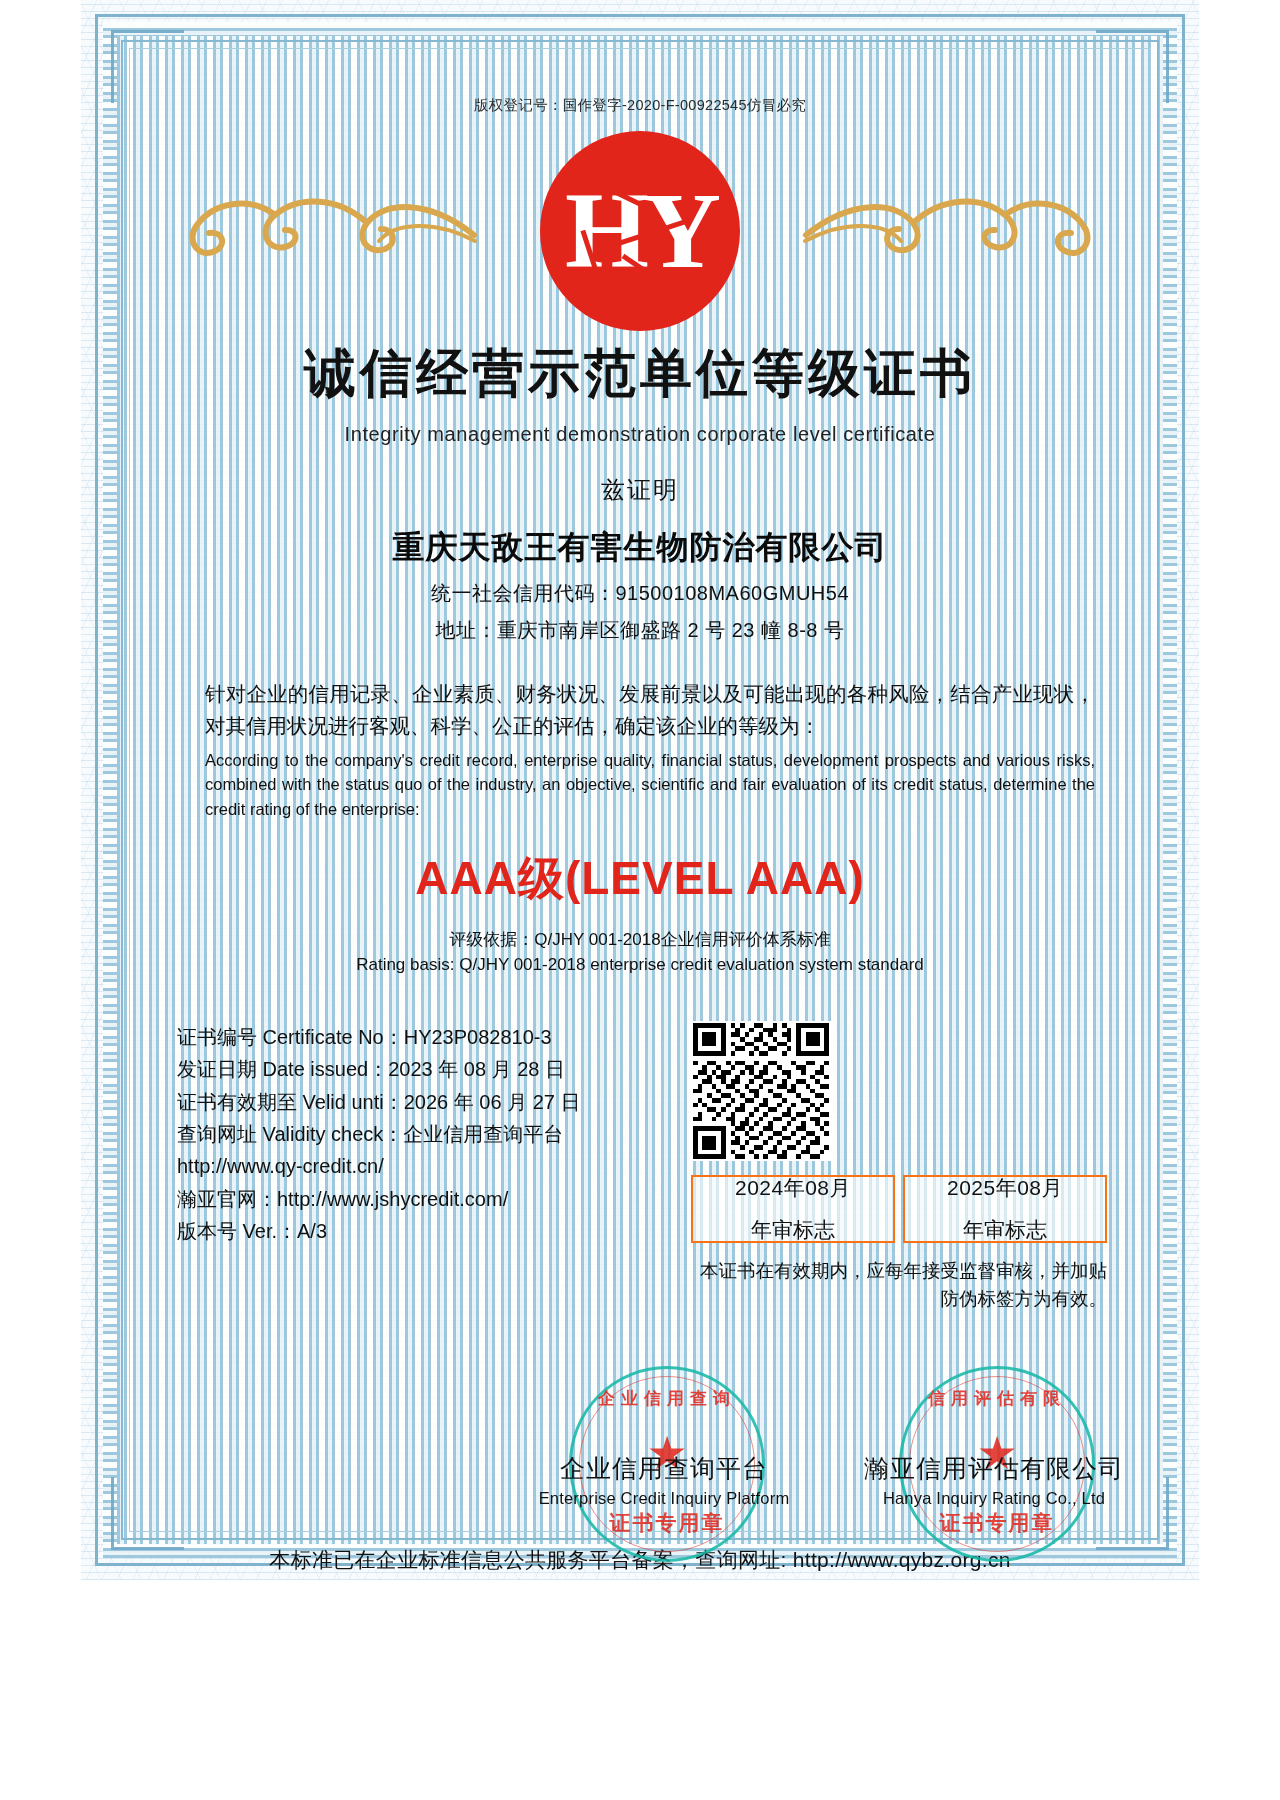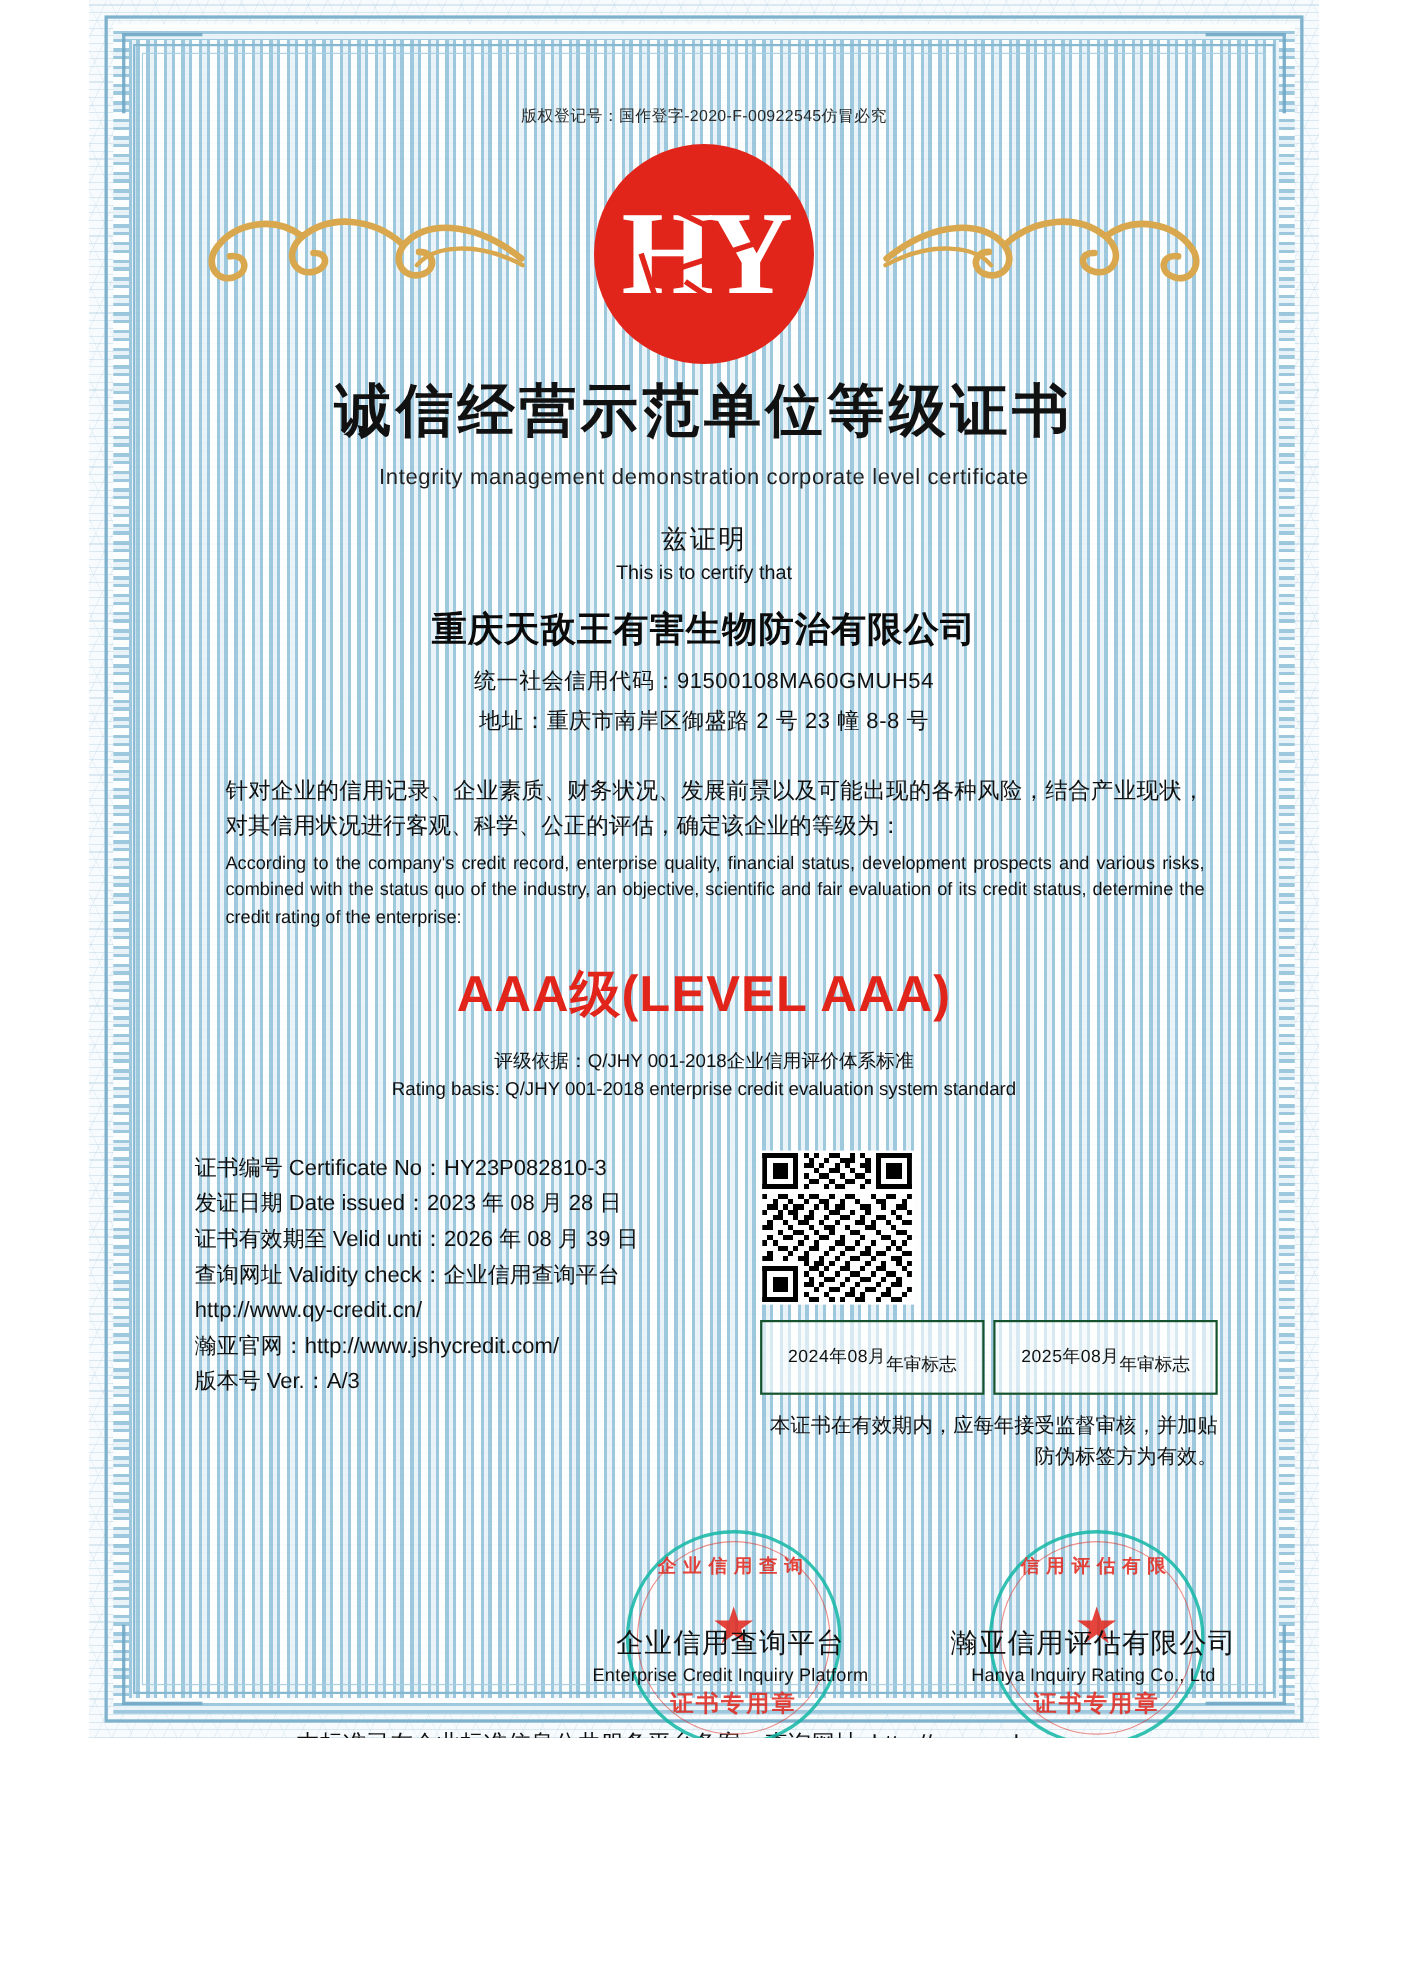--- a/index.html
+++ b/index.html
@@ -281,27 +281,27 @@
     color: #111;
     line-height: 1.5;
   }
   .stamp-boxes {
     display: flex;
     gap: 8px;
     margin-top: 14px;
   }
   .stamp-box {
     flex: 1;
-    border: 2px solid #14532d;
+    border: 2px solid #f97316;
     height: 64px;
     display: flex;
-    flex-direction: row;
+    flex-direction: column;
     align-items: center;
     justify-content: center;
-    font-size: 16px;
+    font-size: 21px;
     color: #111;
     background: rgba(255,255,255,0.6);
   }
   .stamp-box .yr { letter-spacing: .5px; }
   .stamp-box .tag { margin-top: 14px; }
   .audit-note {
     margin-top: 14px;
     font-size: 18.5px;
     color: #111;
     line-height: 1.5;
@@ -428,40 +428,39 @@
           <span class="crack c3"></span>
           <span class="crack c4"></span>
         </div>
       </div>
     </div>
 
     <div class="title-cn">诚信经营示范单位等级证书</div>
     <div class="title-en">Integrity management demonstration corporate level certificate</div>
 
     <div class="certify-cn">兹证明</div>
-    <div class="certify-en">This is to certify that</div>
 
     <div class="company">重庆天敌王有害生物防治有限公司</div>
     <div class="company-line">统一社会信用代码：91500108MA60GMUH54</div>
     <div class="company-line">地址：重庆市南岸区御盛路 2 号 23 幢 8-8 号</div>
 
     <div class="para">
       <div class="cn">针对企业的信用记录、企业素质、财务状况、发展前景以及可能出现的各种风险，结合产业现状，对其信用状况进行客观、科学、公正的评估，确定该企业的等级为：</div>
       <div class="en">According to the company's credit record, enterprise quality, financial status, development prospects and various risks, combined with the status quo of the industry, an objective, scientific and fair evaluation of its credit status, determine the credit rating of the enterprise:</div>
     </div>
 
     <div class="level">AAA级(LEVEL AAA)</div>
     <div class="basis-cn">评级依据：Q/JHY 001-2018企业信用评价体系标准</div>
     <div class="basis-en">Rating basis: Q/JHY 001-2018 enterprise credit evaluation system standard</div>
 
     <div class="details-row">
       <div class="details-left">
         <div class="row">证书编号 Certificate No：HY23P082810-3</div>
         <div class="row">发证日期 Date issued：2023 年 08 月 28 日</div>
-        <div class="row">证书有效期至 Velid unti：2026 年 08 月 39 日</div>
+        <div class="row">证书有效期至 Velid unti：2026 年 06 月 27 日</div>
         <div class="row">查询网址 Validity check：企业信用查询平台</div>
         <div class="row">http://www.qy-credit.cn/</div>
         <div class="row">瀚亚官网：http://www.jshycredit.com/</div>
         <div class="row">版本号 Ver.：A/3</div>
       </div>
 
       <div class="details-right">
         <div class="qr-row">
           <svg class="qr" viewBox="0 0 29 29" shape-rendering="crispEdges">
             <rect width="29" height="29" fill="#ffffff"></rect>

